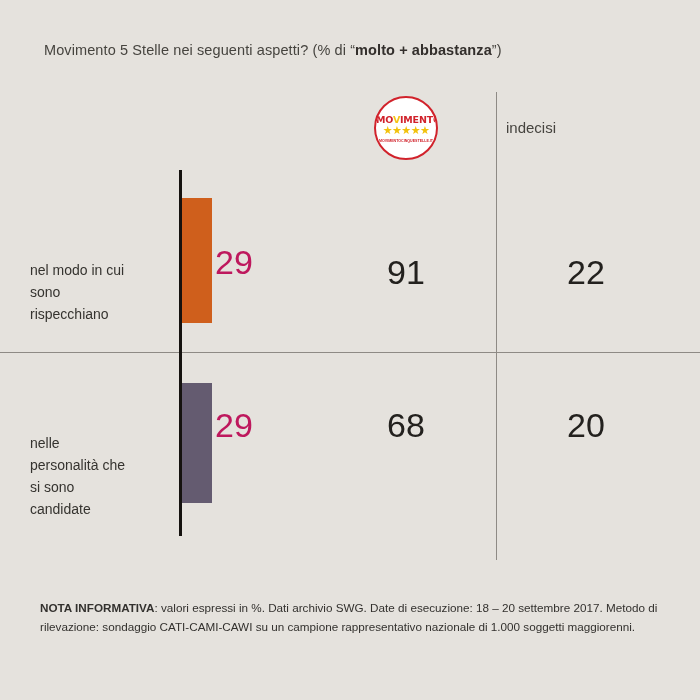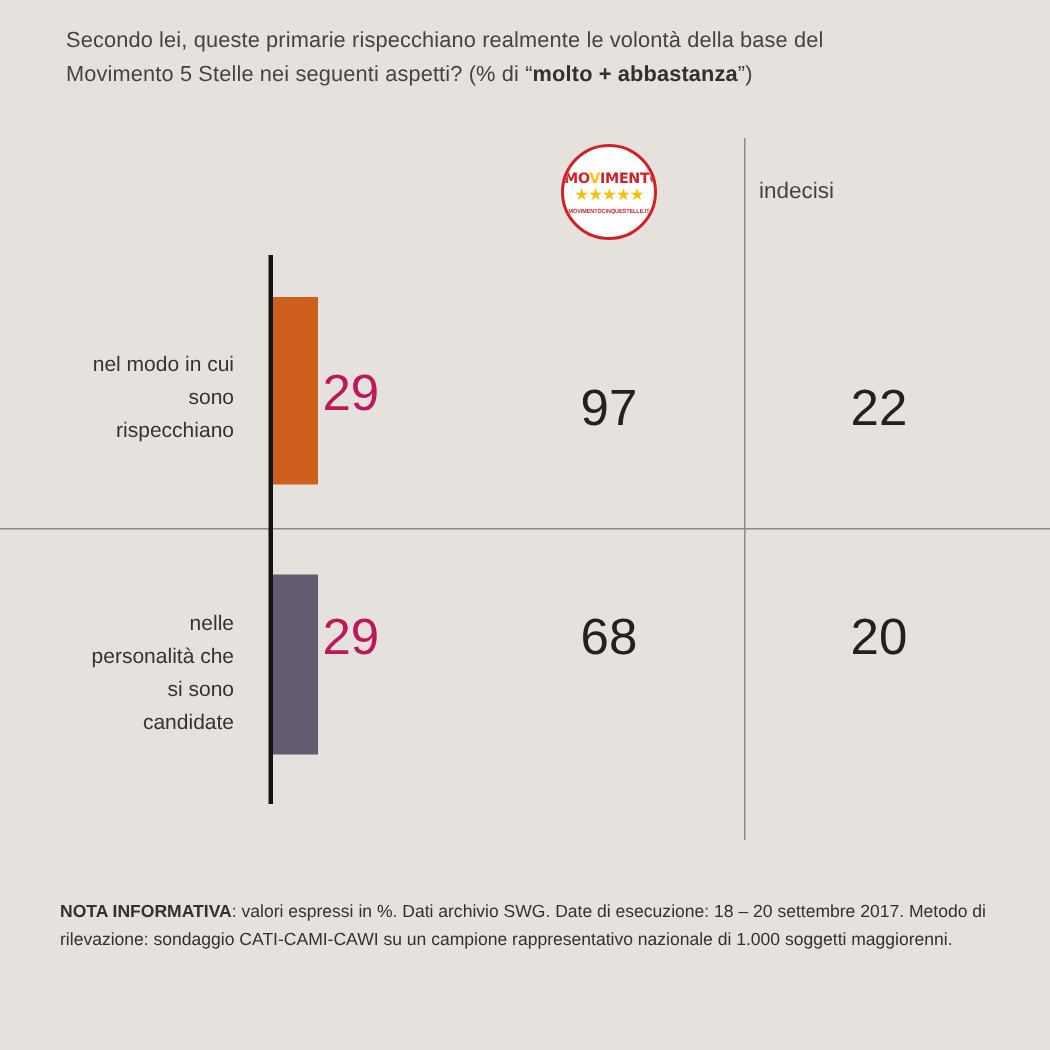--- a/index.html
+++ b/index.html
@@ -119,25 +119,25 @@
     top: 170px;
     width: 3px;
     height: 366px;
     background: #15120f;
   }
 
   
   .row-label {
     position: absolute;
     width: 140px;
-    left: 16px;
-    text-align: right;
+    left: 30px;
     font-size: 14px;
     line-height: 22px;
     color: #35332f;
+    margin-top: 28px;
   }
   #row-label-0 { top: 231px; }
   #row-label-1 { top: 404px; }
 
   .bar {
     position: absolute;
     left: 182px;
     width: 30px;
   }
   #bar-0 {
@@ -183,21 +183,21 @@
     font-size: 11.7px;
     line-height: 19px;
     color: #33312e;
   }
   #footnote .strong { font-weight: bold; }
 </style>
 </head>
 <body>
 
 <div id="chart-title">
-  <span>Secondo lei, queste primarie rispecchiano realmente le volontà della base del</span><br>
+  <br>
   <span>Movimento 5 Stelle nei seguenti aspetti? (% di “</span><span class="strong">molto + abbastanza</span><span>”)</span>
 </div>
 
 <div id="logo-wrap">
   <div class="m5s-logo">
     <div class="m5s-word"><span>MO</span><span class="v">V</span><span>IMENTO</span></div>
     <div class="m5s-stars">★★★★★</div>
     <div class="m5s-sub">MOVIMENTOCINQUESTELLE.IT</div>
   </div>
 </div>
@@ -208,21 +208,21 @@
 <div id="row-divider"></div>
 <div id="value-axis"></div>
 
 <div class="row-label" id="row-label-0">
   <span>nel modo in cui</span><br>
   <span>sono</span><br>
   <span>rispecchiano</span>
 </div>
 <div class="bar" id="bar-0"></div>
 <div class="bar-value" id="bar-value-0">29</div>
-<div class="col-value m5s" id="m5s-value-0">97</div>
+<div class="col-value m5s" id="m5s-value-0">91</div>
 <div class="col-value indecisi" id="indecisi-value-0">22</div>
 
 <div class="row-label" id="row-label-1">
   <span>nelle</span><br>
   <span>personalità che</span><br>
   <span>si sono</span><br>
   <span>candidate</span>
 </div>
 <div class="bar" id="bar-1"></div>
 <div class="bar-value" id="bar-value-1">29</div>

